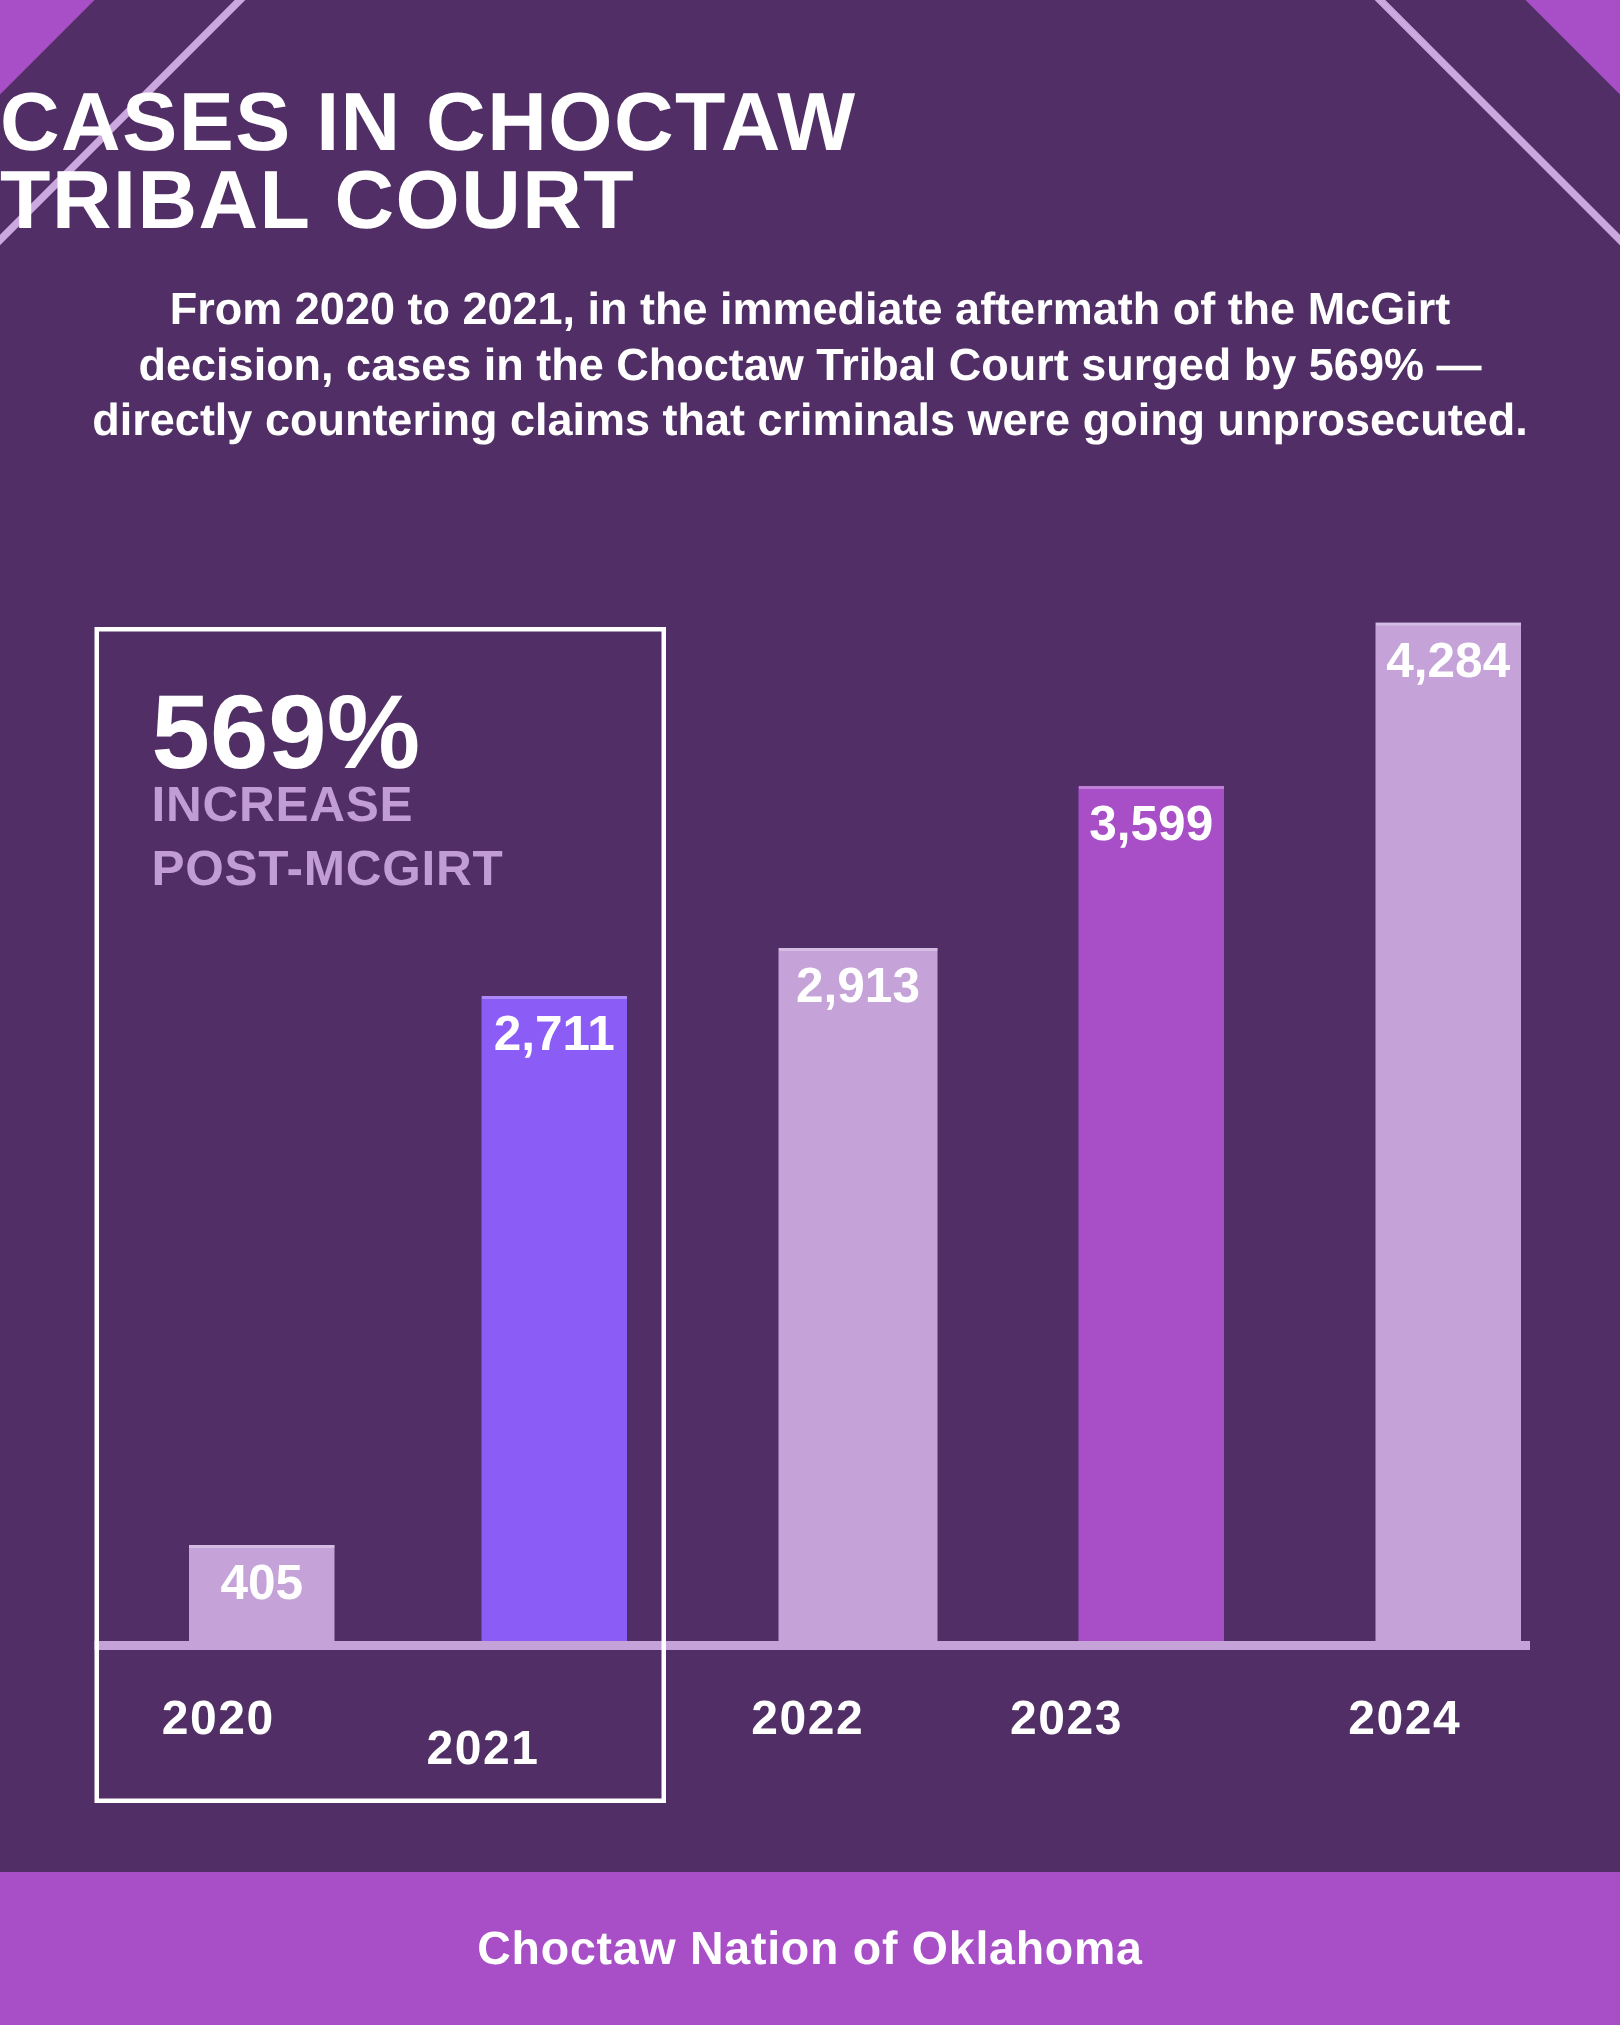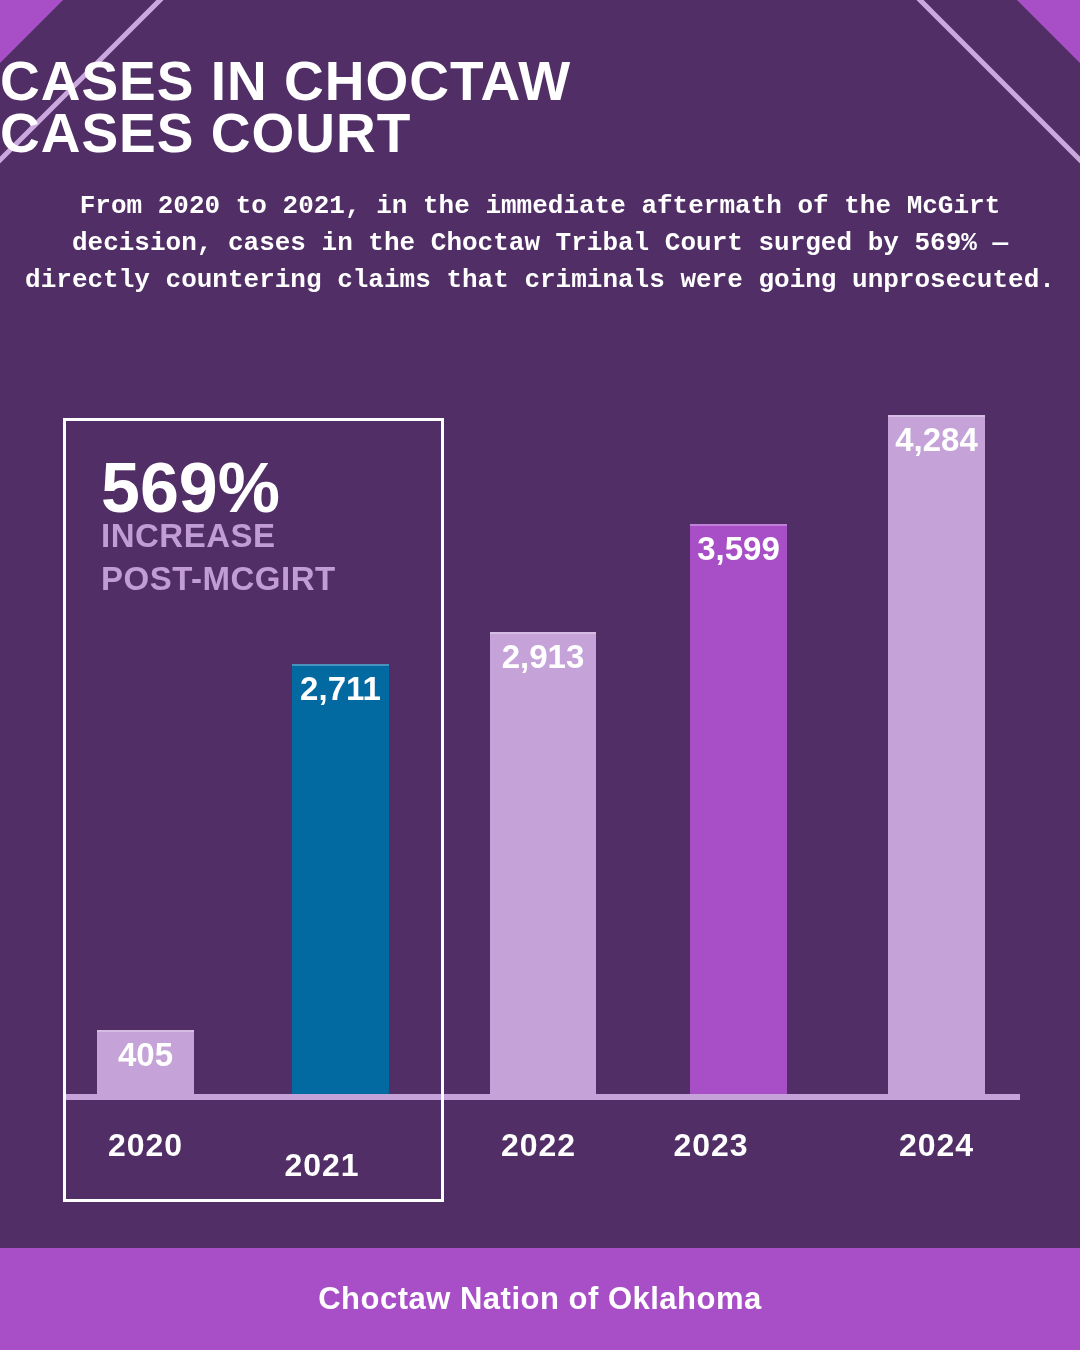--- a/index.html
+++ b/index.html
@@ -24,32 +24,33 @@
 
   
   .title {
     position: absolute; top: 55px; left: 0; width: 100%;
     text-align: left; font-size: 55px; line-height: 52px; letter-spacing: 1px;
   }
   .t-line { display: block; }
 
   .subtitle {
     position: absolute; top: 188px; left: 0; width: 100%;
-    text-align: center; font-size: 26px; line-height: 37px; font-family: Liberation Mono, monospace;
+    text-align: center; font-size: 30px; line-height: 37px;
   }
   .s-line { display: block; white-space: nowrap; }
 
   
   .baseline {
     position: absolute; left: 63px; top: 1094px; width: 957px; height: 6px;
     background: var(--light-lavender, #c5a3d9);
   }
   .bar {
     position: absolute;
     box-shadow: inset 0 2px 0 rgba(255,255,255,0.28);
+    margin-left: 29px;
   }
   .bar-value {
     position: absolute; top: 8px; left: 0; width: 100%;
     text-align: center; font-size: 33px; line-height: 1;
   }
   .year {
     position: absolute; top: 1129px; transform: translateX(-50%);
     font-size: 32px; line-height: 1; letter-spacing: 1px;
   }
 
@@ -78,37 +79,37 @@
 
   <svg class="decor" viewBox="0 0 1080 300" width="1080" height="300" aria-hidden="true">
     <polygon class="tri" points="0,0 63,0 0,63"></polygon>
     <polygon class="tri" points="1017,0 1080,0 1080,63"></polygon>
     <line class="diag" x1="163" y1="-3" x2="-3" y2="163"></line>
     <line class="diag" x1="917" y1="-3" x2="1083" y2="163"></line>
   </svg>
 
   <h1 class="title">
     <span class="t-line">CASES IN CHOCTAW</span>
-    <span class="t-line">CASES COURT</span>
+    <span class="t-line">TRIBAL COURT</span>
   </h1>
 
   <p class="subtitle">
     <span class="s-line">From 2020 to 2021, in the immediate aftermath of the McGirt</span>
     <span class="s-line">decision, cases in the Choctaw Tribal Court surged by 569% —</span>
     <span class="s-line">directly countering claims that criminals were going unprosecuted.</span>
   </p>
 
   <div class="chart">
 
     <div class="baseline"></div>
 
     <div class="bar" style="left: 97px; width: 97px; top: 1030px; height: 64px; background: rgb(197, 163, 217);">
       <span class="bar-value">405</span>
     </div>
-    <div class="bar" style="left: 292px; width: 97px; top: 664px; height: 430px; background: #0369a1;">
+    <div class="bar" style="left: 292px; width: 97px; top: 664px; height: 430px; background: #8b5cf6;">
       <span class="bar-value">2,711</span>
     </div>
     <div class="bar" style="left: 490px; width: 106px; top: 632px; height: 462px; background: rgb(197, 163, 217);">
       <span class="bar-value">2,913</span>
     </div>
     <div class="bar" style="left: 690px; width: 97px; top: 524px; height: 570px; background: rgb(168, 79, 200);">
       <span class="bar-value">3,599</span>
     </div>
     <div class="bar" style="left: 888px; width: 97px; top: 415px; height: 679px; background: rgb(197, 163, 217);">
       <span class="bar-value">4,284</span>

